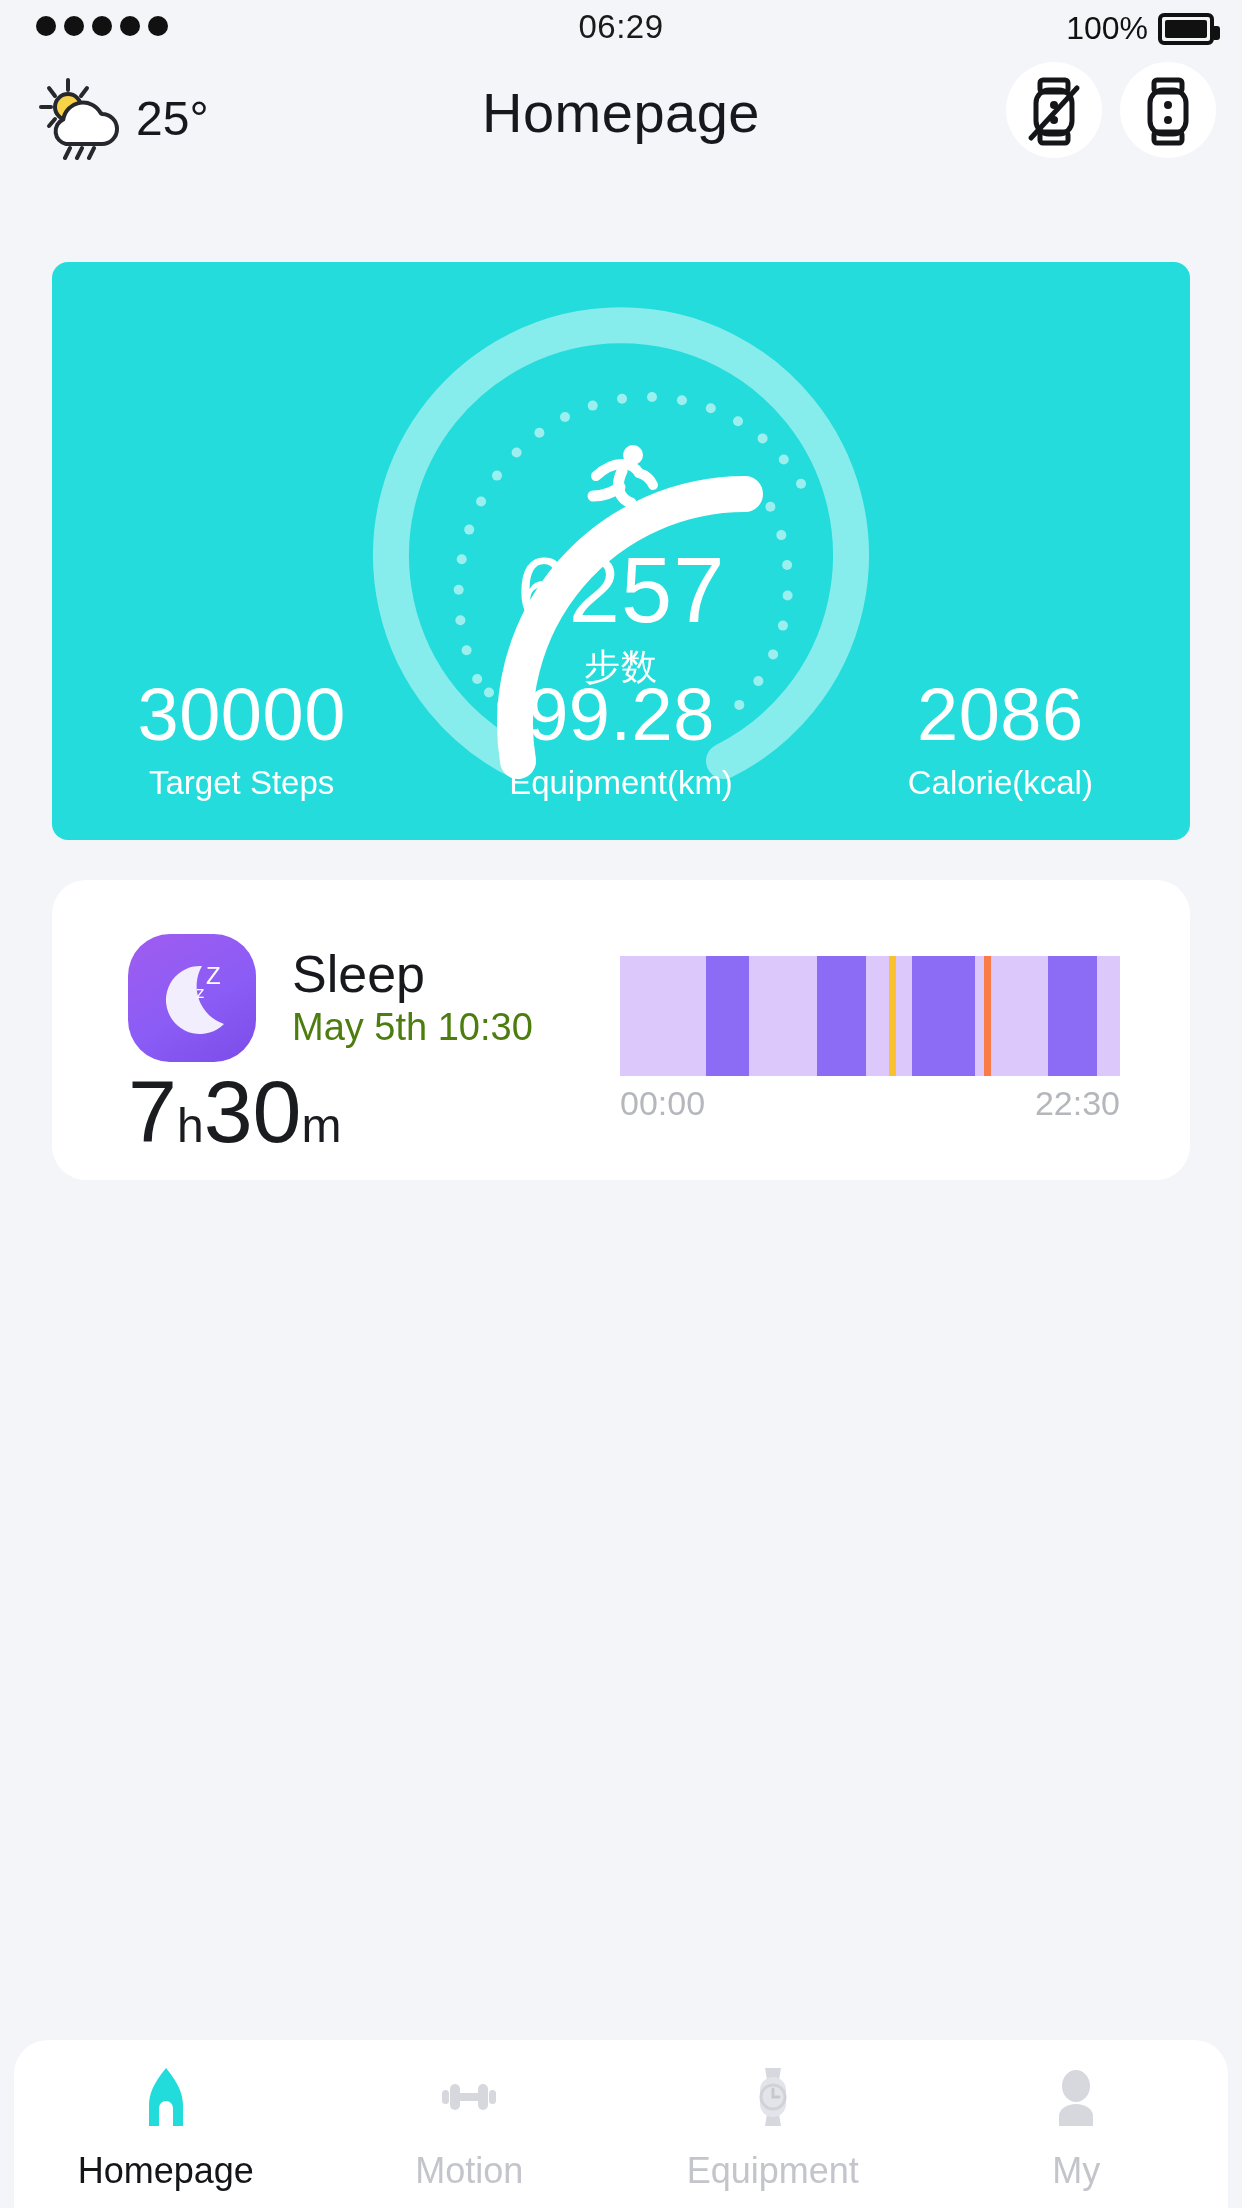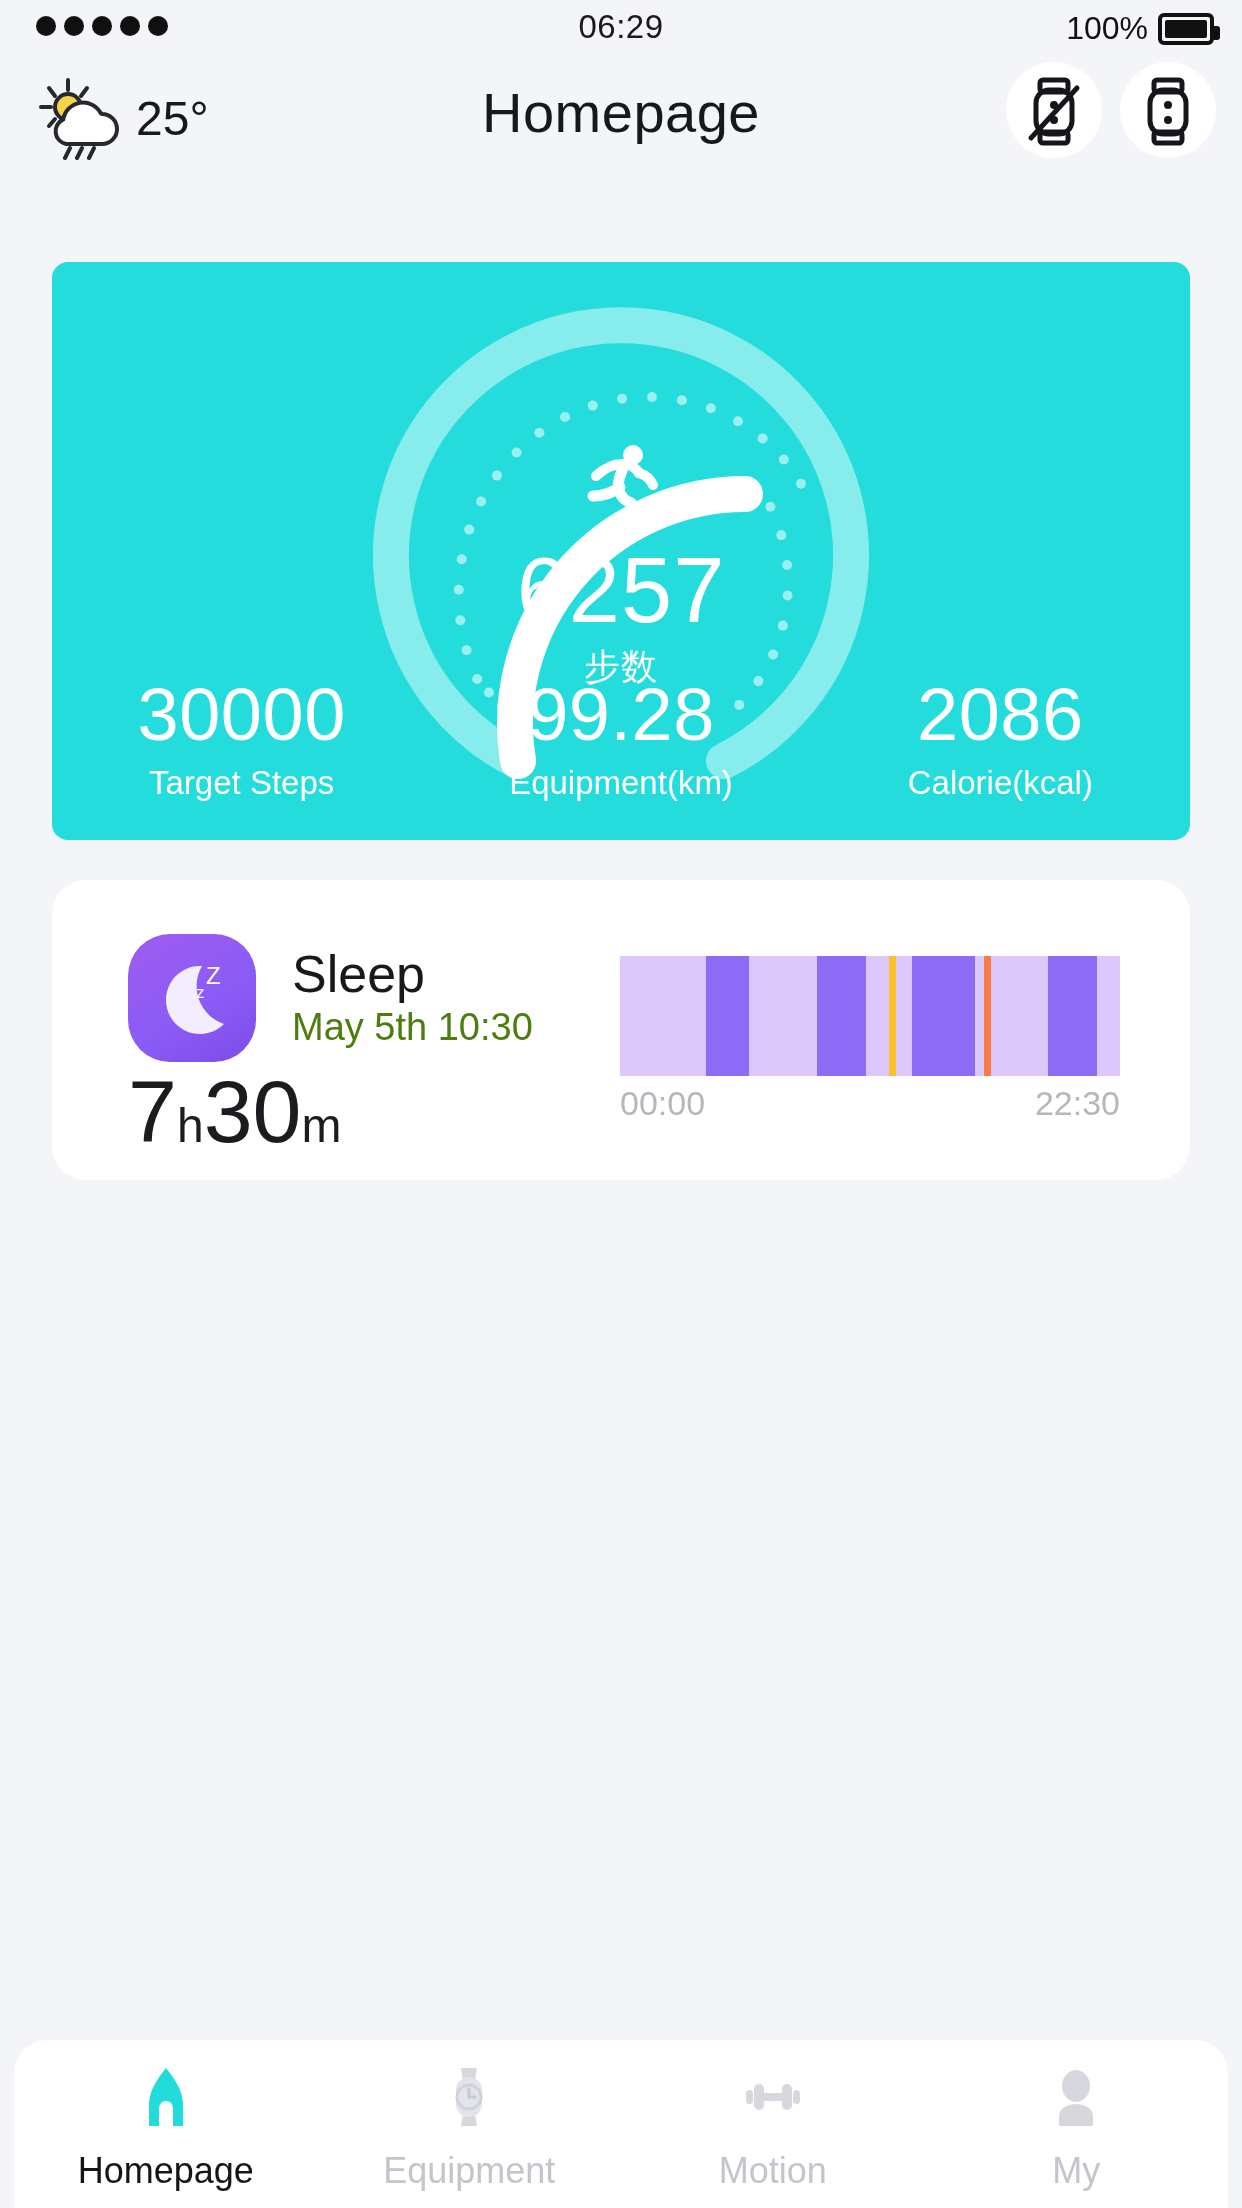--- a/index.html
+++ b/index.html
@@ -285,46 +285,46 @@
         <svg width="70" height="70" viewBox="0 0 70 70">
           <path d="M35 6 C48 22 52 32 52 44 L52 64 L42 64 L42 46 a7 7 0 0 0 -14 0 L28 64 L18 64 L18 44 C18 32 22 22 35 6 z" fill="#22dbdb"></path>
         </svg>
       </span>
       <span class="tab-label">Homepage</span>
     </div>
 
     <div class="tab">
       <span>
         <svg width="70" height="70" viewBox="0 0 70 70">
+          <rect x="16" y="22" width="10" height="26" rx="5" fill="#d6d8de"></rect>
+          <rect x="44" y="22" width="10" height="26" rx="5" fill="#d6d8de"></rect>
+          <rect x="26" y="31" width="18" height="8" fill="#d6d8de"></rect>
+          <rect x="8" y="28" width="7" height="14" rx="3.5" fill="#d6d8de"></rect>
+          <rect x="55" y="28" width="7" height="14" rx="3.5" fill="#d6d8de"></rect>
+        </svg>
+      </span>
+      <span class="tab-label">Motion</span>
+    </div>
+
+    <div class="tab">
+      <span>
+        <svg width="70" height="70" viewBox="0 0 70 70">
           <path d="M27 6 h16 l-2 12 h-12 z" fill="#d6d8de"></path>
           <path d="M29 52 h12 l2 12 h-16 z" fill="#d6d8de"></path>
           <rect x="22" y="15" width="26" height="40" rx="13" fill="#e2e4ea"></rect>
           <circle cx="35" cy="35" r="12" fill="none" stroke="#d0d2d9" stroke-width="3"></circle>
           <path d="M35 27 v8 h6" fill="none" stroke="#c6c8d0" stroke-width="3" stroke-linecap="round"></path>
         </svg>
       </span>
       <span class="tab-label">Equipment</span>
     </div>
 
     <div class="tab">
       <span>
         <svg width="70" height="70" viewBox="0 0 70 70">
-          <rect x="16" y="22" width="10" height="26" rx="5" fill="#d6d8de"></rect>
-          <rect x="44" y="22" width="10" height="26" rx="5" fill="#d6d8de"></rect>
-          <rect x="26" y="31" width="18" height="8" fill="#d6d8de"></rect>
-          <rect x="8" y="28" width="7" height="14" rx="3.5" fill="#d6d8de"></rect>
-          <rect x="55" y="28" width="7" height="14" rx="3.5" fill="#d6d8de"></rect>
-        </svg>
-      </span>
-      <span class="tab-label">Motion</span>
-    </div>
-
-    <div class="tab">
-      <span>
-        <svg width="70" height="70" viewBox="0 0 70 70">
           <ellipse cx="35" cy="24" rx="14" ry="16" fill="#d6d8de"></ellipse>
           <path d="M18 64 v-10 a17 12 0 0 1 34 0 v10 z" fill="#d6d8de"></path>
         </svg>
       </span>
       <span class="tab-label">My</span>
     </div>
   </div>
 
 </div>
 

